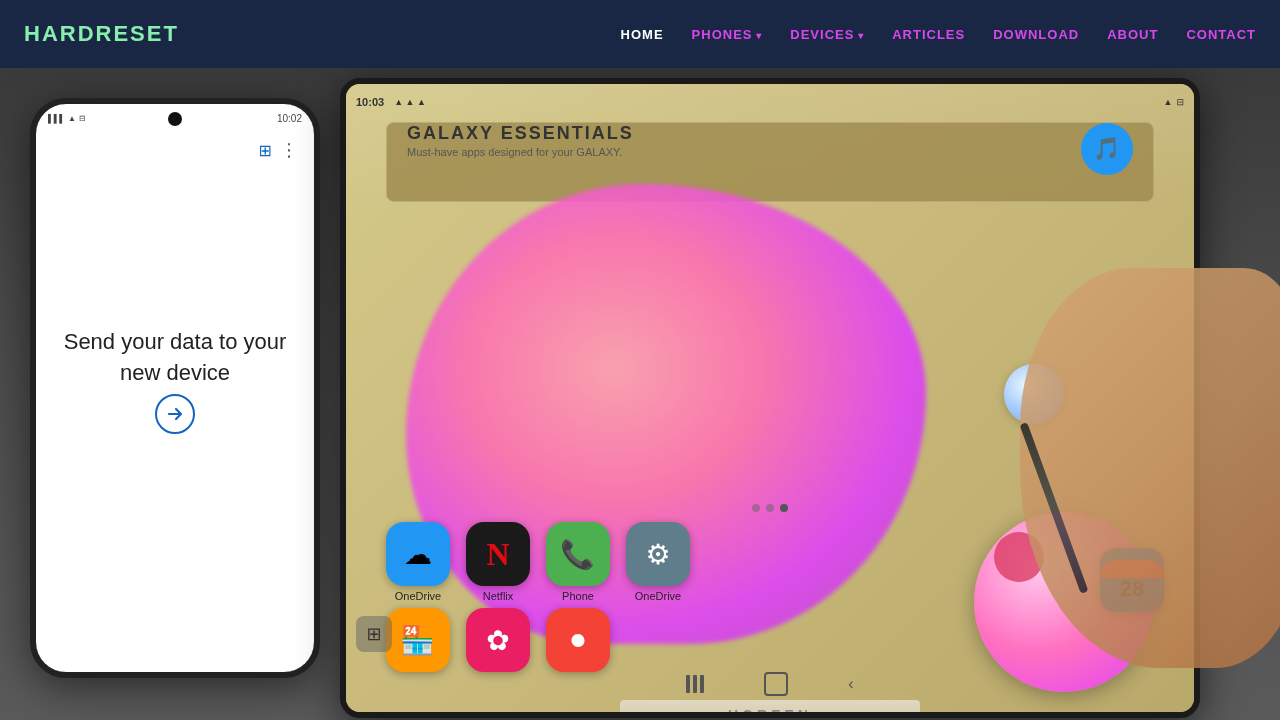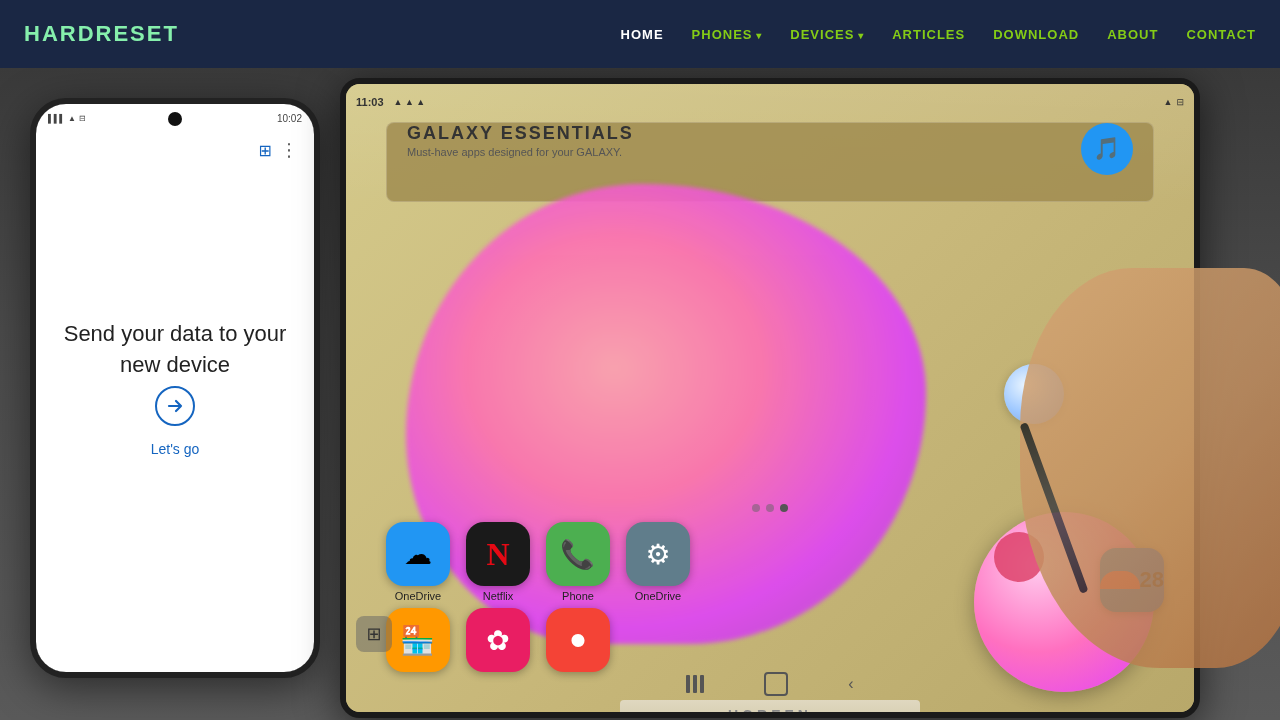--- a/index.html
+++ b/index.html
@@ -28,21 +28,21 @@
       font-weight: 900;
       letter-spacing: 2px;
       margin-right: auto;
     }
     .nav-links {
       display: flex;
       gap: 28px;
       align-items: flex-start;
     }
     .nav-link {
-      color: #84cc16;
+      color: #d946ef;
       font-size: 13px;
       font-weight: 700;
       letter-spacing: 1px;
       text-transform: uppercase;
       cursor: pointer;
     }
     .nav-link.has-dropdown::after {
       content: ' ▾';
       font-size: 10px;
     }
@@ -343,21 +343,21 @@
     
     .cal-app {
       position: absolute;
       bottom: 100px;
       right: 30px;
       width: 64px;
       height: 64px;
       border-radius: 16px;
       background: #1565C0;
       display: flex;
-      flex-direction: row;
+      flex-direction: column;
       align-items: center;
       justify-content: center;
       font-size: 22px;
       color: white;
       font-weight: bold;
       box-shadow: 0 2px 8px rgba(0,0,0,0.4);
       cursor: pointer;
     }
     .cal-top-bar {
       width: 100%;
@@ -534,31 +534,30 @@
         <span class="phone-menu-dots">⋮</span>
       </div>
       <div class="phone-main-text">
         <h2>Send your data to your new device</h2>
         <div class="phone-arrow-btn">
           <svg viewBox="0 0 40 40" fill="none">
             <circle cx="20" cy="20" r="19" stroke="#1565C0" stroke-width="2"></circle>
             <path d="M14 20h12M21 15l5 5-5 5" stroke="#1565C0" stroke-width="2.2" stroke-linecap="round" stroke-linejoin="round"></path>
           </svg>
         </div>
-        <div class="phone-letsgo">Let's go</div>
       </div>
     </div>
   </div>
 
   <div class="tablet-device">
     <div class="tablet-screen">
       <div class="screen-glare"></div>
 
       <div class="tablet-status-bar">
-        <span class="tablet-time">11:03</span>
+        <span class="tablet-time">10:03</span>
         <span style="margin-left:6px; font-size:9px;">▲ ▲ ▲</span>
         <div class="tablet-status-right">
           <span>▲</span>
           <span>⊟</span>
         </div>
       </div>
 
       <div class="galaxy-banner">
         <div class="banner-text">
           <h3>GALAXY ESSENTIALS</h3>

